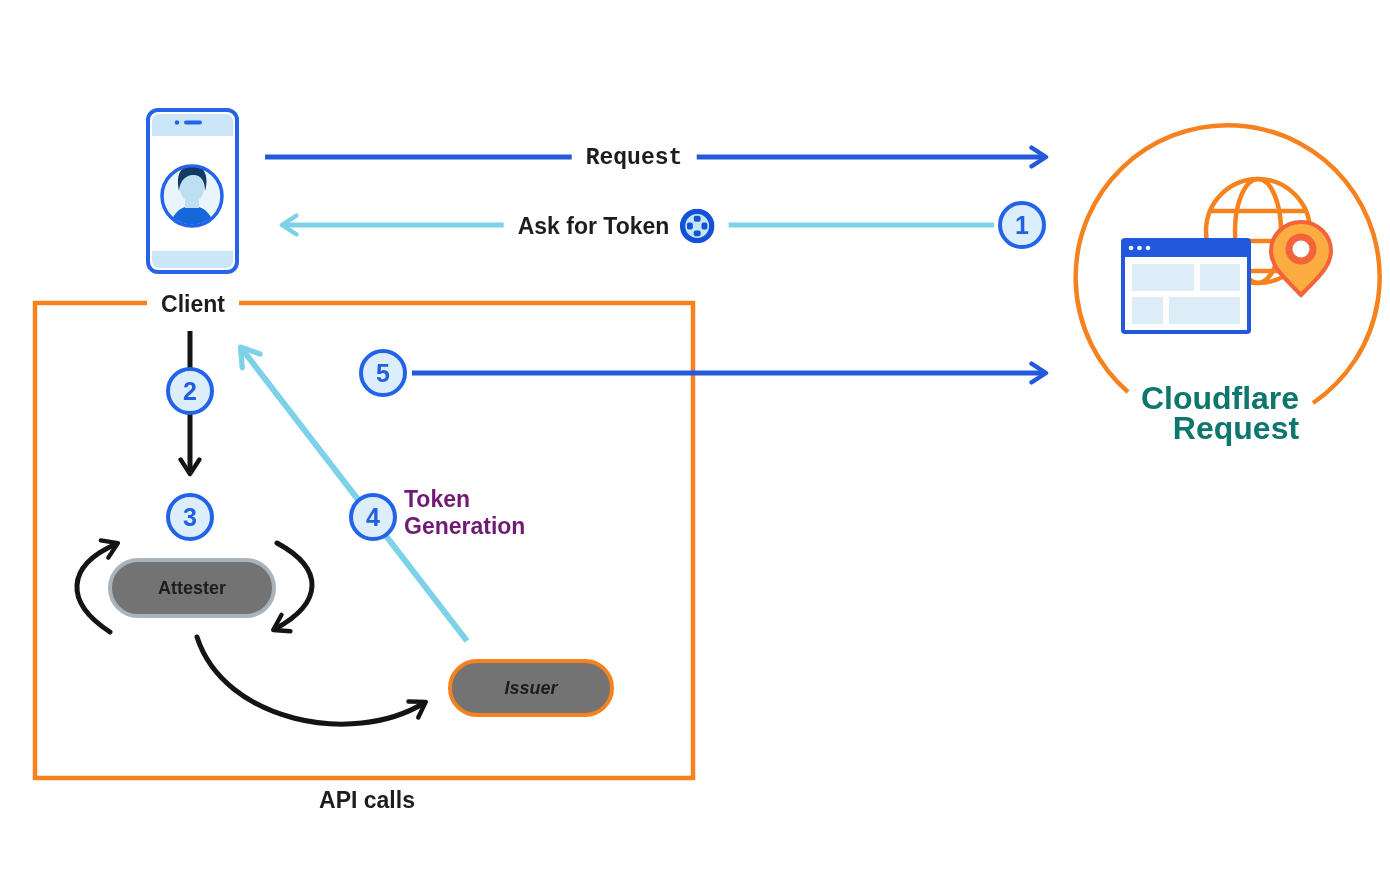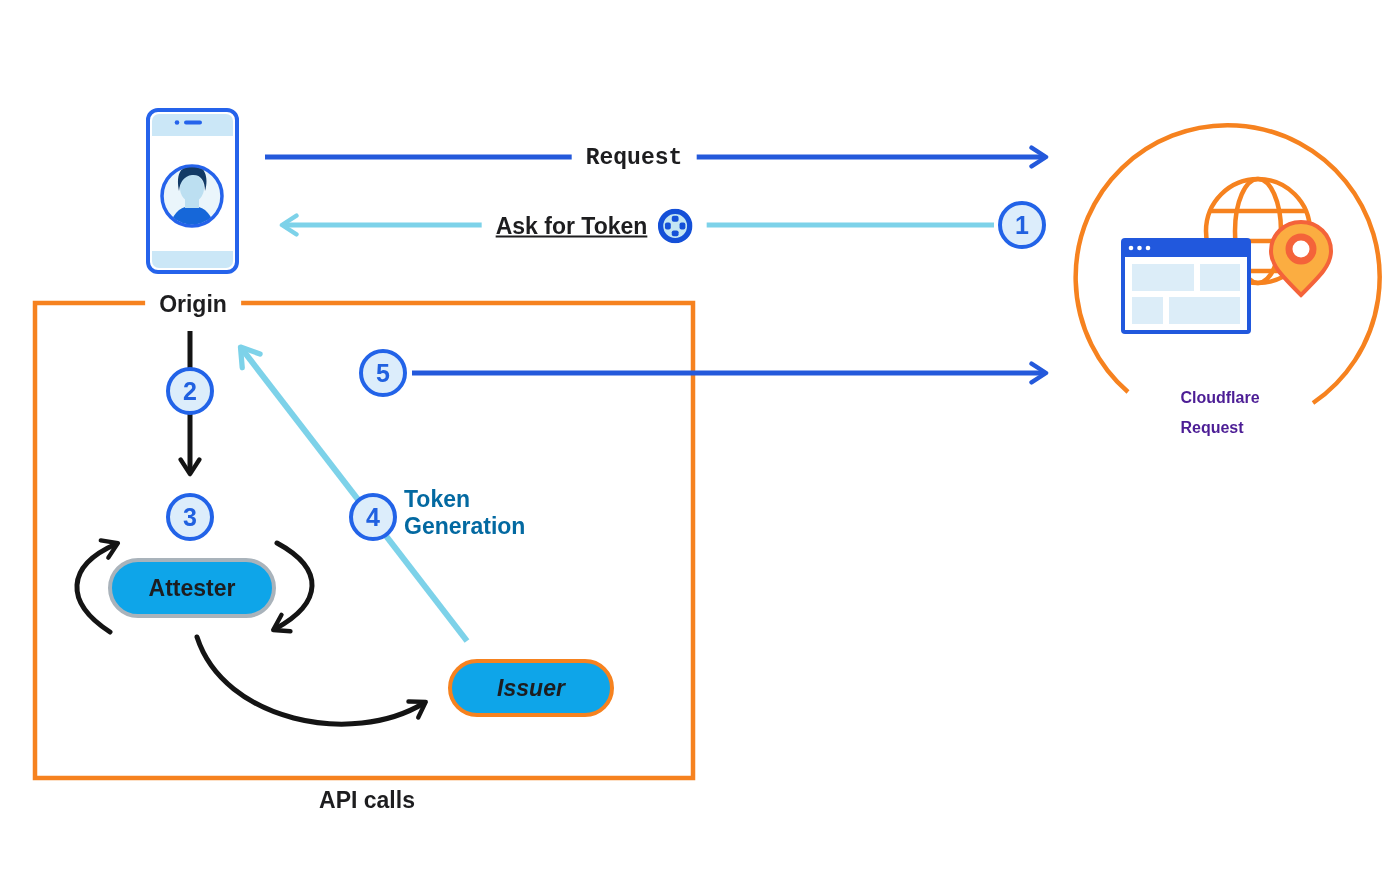--- a/index.html
+++ b/index.html
@@ -21,32 +21,32 @@
   }
   .badge{
     position:absolute;transform:translate(-50%,-50%);
     width:40px;height:40px;border-radius:50%;
     background:#DCEDFB;border:4px solid #2263E8;
     color:#2161E0;font-weight:bold;font-size:25px;
     display:flex;align-items:center;justify-content:center;
   }
   .pill{
     position:absolute;transform:translate(-50%,-50%);
-    background:#0ea5e9;display:flex;align-items:center;justify-content:center;
-    font-weight:bold;font-size:23px;color:#1D1D1F;
+    background:#737373;display:flex;align-items:center;justify-content:center;
+    font-weight:bold;font-size:18px;color:#1D1D1F;
   }
   .pill.attester{width:160px;height:52px;border:4px solid #A9B3BB;border-radius:32px;}
   .pill.issuer{width:158px;height:50px;border:4px solid #F6821F;border-radius:32px;}
   .origin-label{
     position:absolute;transform:translate(-50%,-50%);
-    text-align:left;font-weight:bold;font-size:16px;line-height:30px;color:#4c1d95;
+    text-align:right;font-weight:bold;font-size:32px;line-height:30px;color:#0f766e;
   }
   .token-gen-label{
     position:absolute;transform:translateY(-50%);
-    font-weight:bold;font-size:23px;line-height:27px;color:#0369a1;white-space:nowrap;
+    font-weight:bold;font-size:23px;line-height:27px;color:#701a75;white-space:nowrap;
   }
   .token-icon{flex:0 0 auto;display:block;}
 </style>
 </head>
 <body>
 
 <div id="stage">
 
   <svg id="diagram-svg" width="1390" height="882" viewBox="0 0 1390 882">
     <defs>
@@ -117,42 +117,42 @@
           <path d="M 168 232 C 172 212 181 206 192 206 C 203 206 212 212 216 232 Z" fill="#1667D9"></path>
           <rect x="185" y="194" width="14" height="14" fill="#BCDFF1"></rect>
           <ellipse cx="192" cy="188" rx="12" ry="14" fill="#BCDFF1"></ellipse>
           <path d="M 179 191 C 175 172 183 165 192 165 C 205 165 209 177 205 191 C 205 180 200 174 192 175 C 184 176 180 182 179 191 Z" fill="#123A66"></path>
           <path d="M 184 169 C 183 160 199 156 203 164 C 206 171 201 176 196 173 Z" fill="#123A66"></path>
         </g>
       </g>
     </g>
   </svg>
 
-  <div class="node-label" style="left:193px;top:304px;">Origin</div>
+  <div class="node-label" style="left:193px;top:304px;">Client</div>
 
   <div class="node-label" style="left:367px;top:781px;margin-top:19px;">API calls</div>
 
   <div class="pill attester" style="left:192px;top:588px;">
     <span>Attester</span>
   </div>
 
   <div class="pill issuer" style="left:531px;top:688px;font-style:italic;">
     <span>Issuer</span>
   </div>
 
   <div class="origin-label" style="left:1220px;top:413px;">
     <div>Cloudflare</div>
     <div>Request</div>
   </div>
 
   <div class="line-label" style="left:634px;top:158px;font-family:Liberation Mono, monospace;">
     <span>Request</span>
   </div>
 
-  <div class="line-label" style="left:594px;top:226px;text-decoration:underline;">
+  <div class="line-label" style="left:616px;top:226px;">
     <span>Ask for Token</span>
     <svg class="token-icon" width="35" height="35" viewBox="0 0 36 36">
       <circle cx="18" cy="18" r="15" fill="#C3E6F3" stroke="#1450D8" stroke-width="5.5"></circle>
       <rect x="14.5" y="7.5" width="7" height="6" rx="2" fill="#1450D8"></rect>
       <rect x="22.5" y="14.5" width="6" height="7" rx="2" fill="#1450D8"></rect>
       <rect x="14.5" y="22.5" width="7" height="6" rx="2" fill="#1450D8"></rect>
       <rect x="7.5" y="14.5" width="6" height="7" rx="2" fill="#1450D8"></rect>
     </svg>
   </div>
 

